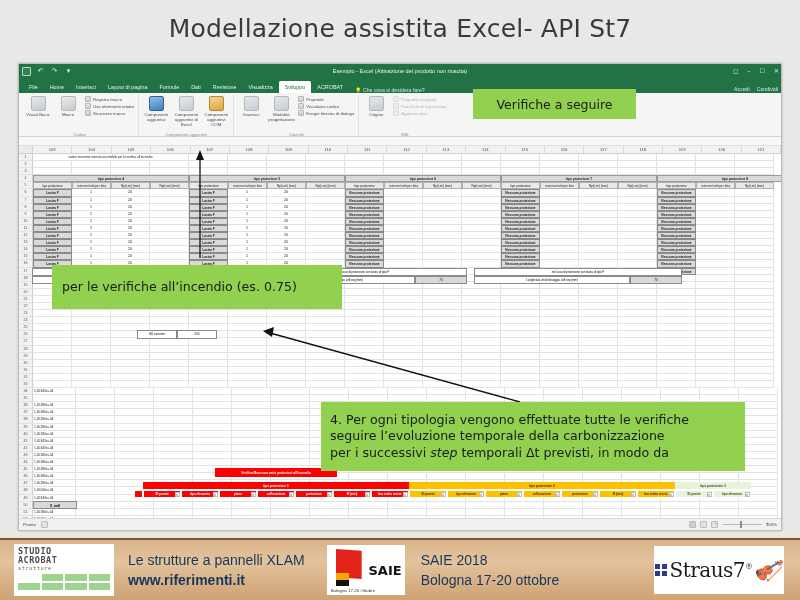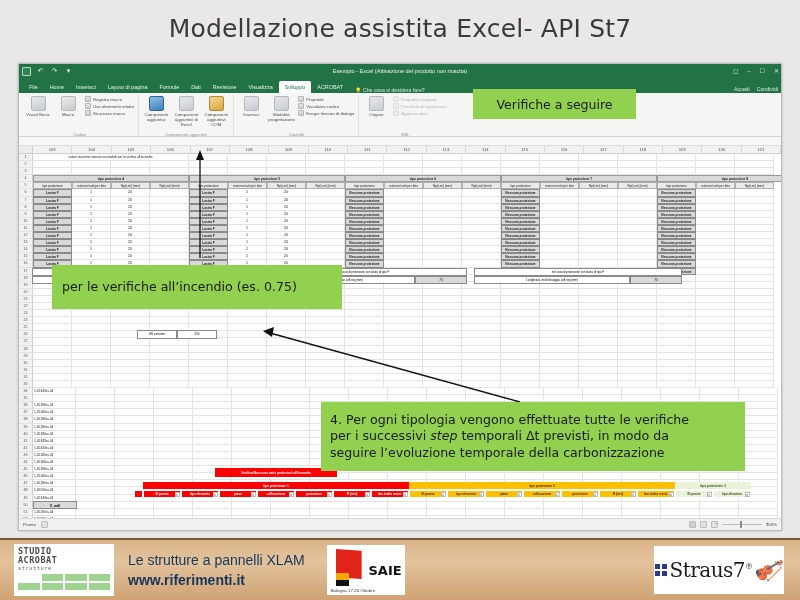--- a/index.html
+++ b/index.html
@@ -1641,24 +1641,24 @@
 <div class="callout" id="callout-fire">
   <span>Verifiche a seguire</span>
 </div>
 
 <div class="callout" id="callout-max">
   <span>per le verifiche all’incendio (es. 0.75)</span>
 </div>
 
 <div class="callout" id="callout-step">
   <span>4.  Per ogni tipologia vengono effettuate tutte le verifiche</span>
+  <span>seguire l’evoluzione temporale della carbonizzazione</span>
   <span>
     <span>per i successivi </span><em>step</em><span> temporali Δt previsti, in modo da</span>
   </span>
-  <span>seguire l’evoluzione temporale della carbonizzazione</span>
 </div>
 
 <div class="footer">
   <div class="logo-sm">
     <span class="l1">STUDIO</span>
     <span class="l1">ACROBAT</span>
     <span class="l2">strutture</span>
     <span class="grid">
       <div class="pale"></div>
         <div></div>
@@ -1674,20 +1674,24 @@
     <div class="a">Le strutture a pannelli XLAM</div>
     <div class="b">www.riferimenti.it</div>
   </div>
   <div class="logo-saie">
     <span class="red"></span>
     <span class="yel"></span>
     <span class="blk"></span>
     <span class="txt">SAIE</span>
     <span class="sub">Bologna 17-20 Ottobre</span>
   </div>
+  <div class="ftxt2">
+    <div class="a">SAIE 2018</div>
+    <div class="b">Bologna 17-20 ottobre</div>
+  </div>
   <div class="logo-st7">
     <span class="sq">
         <div></div>
         <div></div>
         <div></div>
         <div></div>
       </span>
     <span class="nm"><span>Straus7</span><sup>®</sup></span>
     <span class="vl">🎻</span>
   </div>

